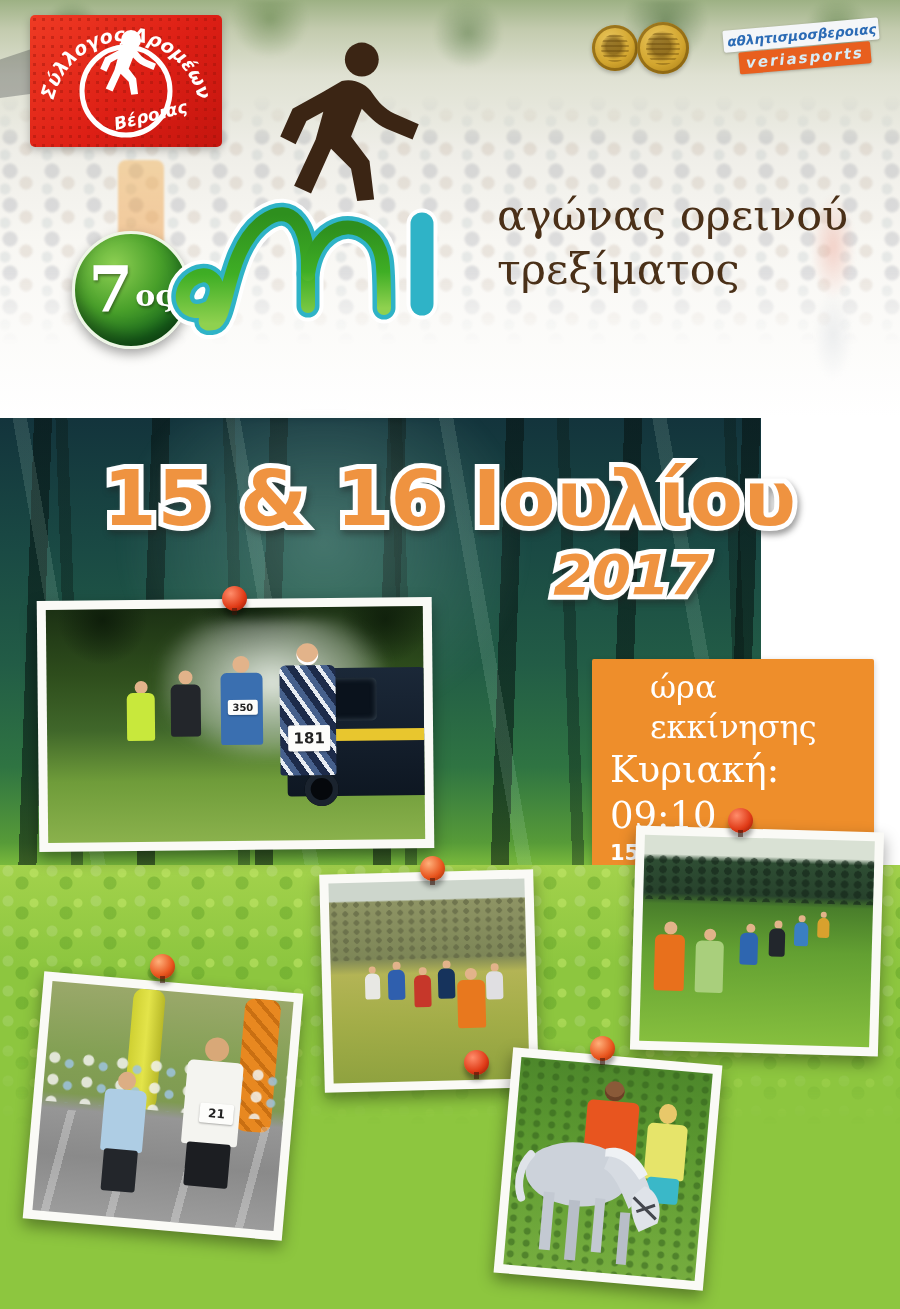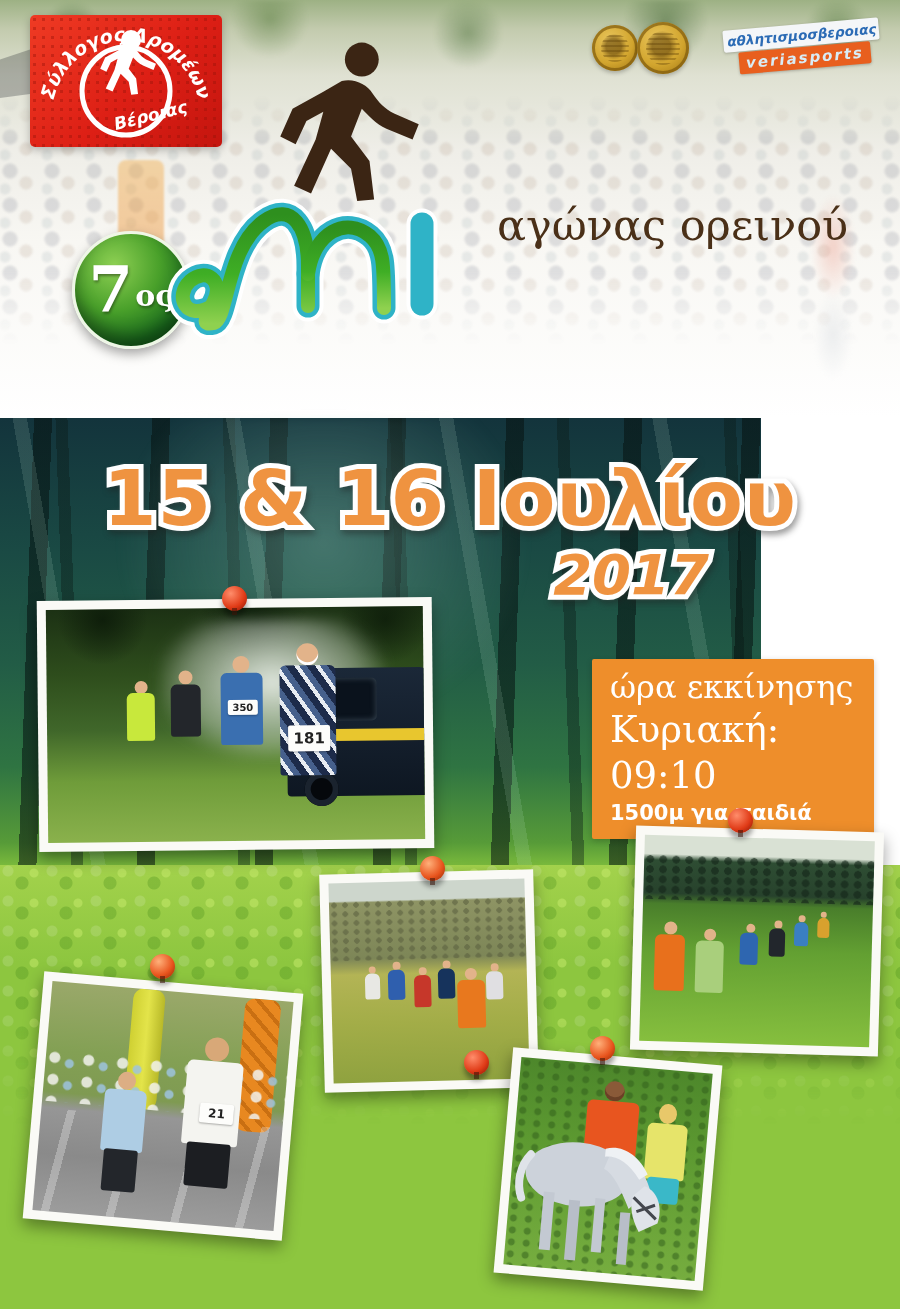--- a/index.html
+++ b/index.html
@@ -70,21 +70,21 @@
         box-shadow:0 5px 12px rgba(0,0,0,.35), inset 0 -10px 16px rgba(0,0,0,.35);
         display:flex;align-items:center;justify-content:center;color:#fff;
         font-family:"DejaVu Serif",serif;text-shadow:1px 2px 3px rgba(0,0,0,.4);}
   .badge7 .n{font-size:64px;font-weight:bold;line-height:1;}
   .badge7 .s{font-size:30px;font-weight:bold;margin:10px 0 0 2px;}
 
   
   .mlogo{position:absolute;left:166px;top:186px;width:324px;height:156px;}
 
   
-  .subtitle{position:absolute;left:497px;top:198px;width:380px;color:#4a3018;
+  .subtitle{position:absolute;left:497px;top:188px;width:380px;color:#4a3018;
         font-family:"DejaVu Serif",serif;font-size:43px;line-height:54px;font-weight:normal;}
   .location{position:absolute;left:228px;top:306px;width:670px;color:#3f2a15;
         font-family:"DejaVu Serif",serif;font-size:88px;font-weight:bold;letter-spacing:2px;line-height:100px;}
 
   
   .forest{position:absolute;left:0;top:418px;width:761px;height:447px;
         background:linear-gradient(180deg,#13343c 0%,#1a4a44 30%,#225c46 55%,#2f7442 78%,#579b38 95%,#79b93c 100%);}
   .trunks{position:absolute;inset:0;
         background:
           repeating-linear-gradient(92deg, rgba(6,18,16,0) 0 34px, rgba(6,18,16,.55) 34px 52px, rgba(6,18,16,0) 52px 118px),
@@ -99,21 +99,21 @@
   .otext .bg{position:absolute;inset:0;color:#fff;-webkit-text-stroke:10px #fff;
         text-shadow:0 0 6px #fff,0 0 2px #fff;}
   .otext .fg{position:relative;color:#ef9340;}
   .date-days{position:absolute;left:40px;top:36px;width:820px;text-align:center;
         font-weight:bold;font-size:77px;letter-spacing:1px;white-space:nowrap;}
   .date-year{position:absolute;right:52px;top:124px;font-weight:bold;font-style:italic;font-size:56px;}
 
   
   .infobox{position:absolute;left:592px;top:241px;width:246px;padding:8px 18px 12px;
         background:#ee8e2b;border-radius:2px;color:#fff;box-shadow:0 2px 6px rgba(0,0,0,.2);}
-  .info-l1{font-family:"DejaVu Serif",serif;font-size:32px;line-height:40px;}
+  .info-l1{font-family:"DejaVu Serif",serif;font-size:32px;line-height:40px;margin-left:40px;}
   .info-l2{font-family:"DejaVu Serif",serif;font-size:37px;line-height:46px;}
   .info-l3{font-weight:bold;font-size:21px;line-height:29px;margin-top:4px;}
   .info-l4{font-weight:bold;font-size:21px;line-height:28px;}
 
   
   .grass{position:absolute;left:0;top:865px;width:900px;height:444px;
         background:linear-gradient(180deg,#a3d24c 0,#8dc63f 22%,#8dc63f 100%);}
   .grass-texture{position:absolute;left:0;top:0;width:900px;height:260px;
         background-image:
           radial-gradient(circle 6px at 8px 6px, rgba(255,255,255,.14) 0 5px, transparent 6px),
@@ -271,20 +271,21 @@
         <g stroke="url(#mg)" stroke-width="14">
           <path d="M46 120 C20 136 8 110 24 95 C40 81 58 95 48 115 C40 132 34 140 48 137 C62 133 60 62 98 35 C126 15 142 42 142 80 L142 120"></path>
           <path d="M142 88 C148 46 180 30 204 50 C218 62 218 78 218 122"></path>
           <path d="M256 38 L256 118"></path>
         </g>
       </g>
     </svg>
 
     <div class="subtitle">
       <div>αγώνας ορεινού</div>
+      <div>τρεξίματος</div>
     </div>
   </section>
 
   <section class="forest">
     <div class="trunks"></div>
     <div class="forest-mist"></div>
     <div class="forest-rays"></div>
 
     <div class="otext date-days">
       <span class="bg" aria-hidden="true">15 &amp; 16 Ιουλίου</span>

